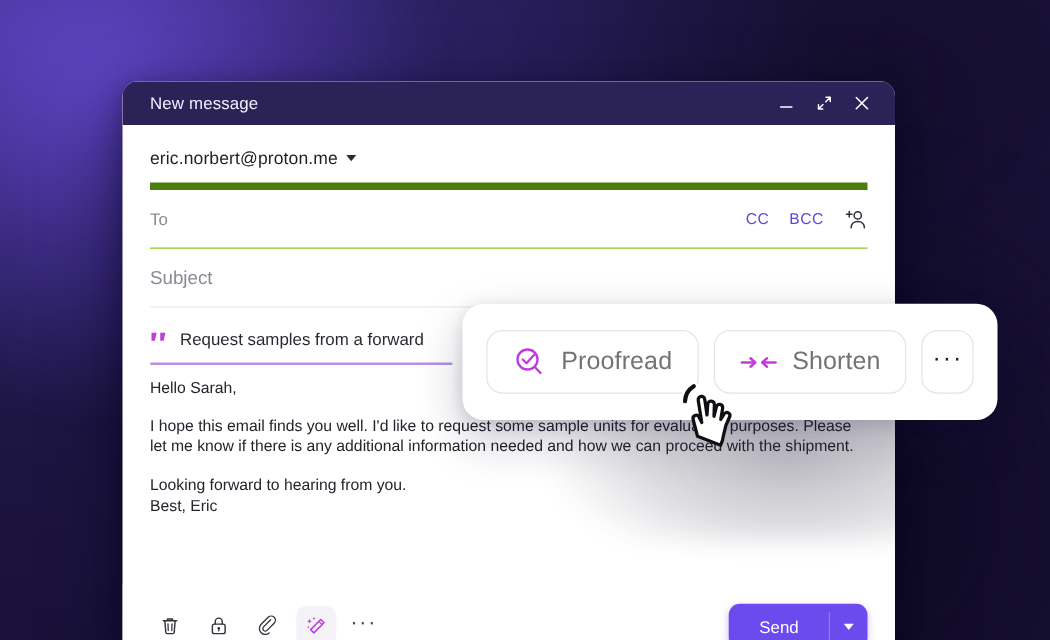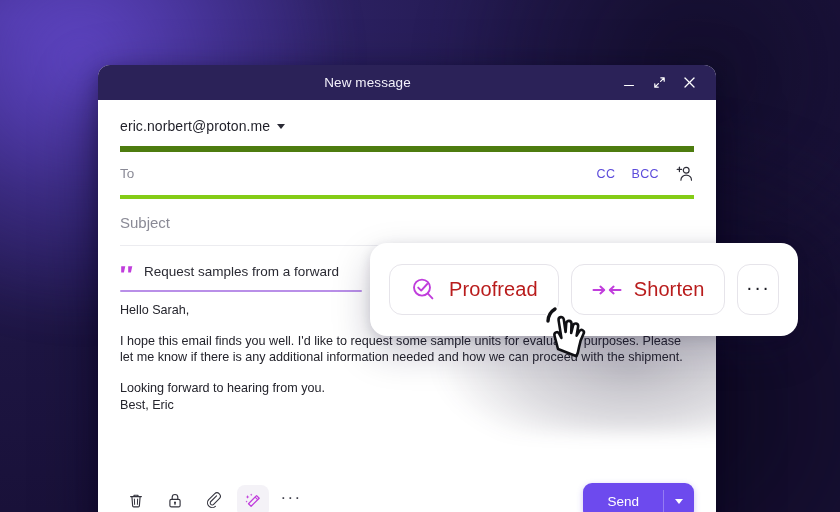--- a/index.html
+++ b/index.html
@@ -54,21 +54,20 @@
     box-shadow: 0 26px 60px rgba(8,4,28,.55), 0 6px 20px rgba(8,4,28,.35);
     overflow: hidden;
   }
 
   .titlebar {
     height: 35px;
     background: #2b2258;
     display: flex;
     align-items: center;
     padding: 0 13px 0 22px;
-    text-align: center;
   }
   .titlebar .title {
     color: #f2f0fa;
     font-size: 13.5px;
     letter-spacing: .1px;
     flex: 1;
   }
   .win-btns { display: flex; align-items: center; gap: 2px; }
   .win-btn {
     width: 28px; height: 26px;
@@ -94,21 +93,21 @@
     border-left: 4.5px solid transparent;
     border-right: 4.5px solid transparent;
     border-top: 5.5px solid #2a2a35;
     display: inline-block;
     vertical-align: middle;
   }
 
   .row-to {
     height: 47px;
     display: flex; align-items: center;
-    border-bottom: 4px solid #84cc16;
+    border-bottom: 1px solid #84cc16;
   }
   .row-to .ph { font-size: 13.5px; color: #8a8a96; flex: 1; }
   .ccbcc { display: flex; align-items: center; gap: 16px; }
   .ccbcc .lnk {
     font-size: 12.5px; font-weight: 400; color: #5c4bdb;
     letter-spacing: .4px; cursor: pointer;
   }
   .addcontact { width: 19px; height: 19px; display: flex; align-items: center; justify-content: center; cursor: pointer; }
 
   .row-subject {
@@ -224,21 +223,21 @@
   .ai-btn {
     height: 51px;
     border: 1px solid #e6e4ea;
     border-radius: 13px;
     display: flex; align-items: center;
     gap: 12px;
     padding: 0 20px;
     cursor: pointer;
     background: #fff;
   }
-  .ai-btn .lbl { font-size: 20px; color: #b91c1c; letter-spacing: .1px; }
+  .ai-btn .lbl { font-size: 20px; color: #737373; letter-spacing: .1px; }
   .ai-ic { display: flex; align-items: center; justify-content: center; }
   .ai-more {
     width: 51px; height: 51px;
     border: 1px solid #e6e4ea;
     border-radius: 13px;
     display: flex; align-items: center; justify-content: center;
     cursor: pointer;
     background: #fff;
   }
   .ai-more span {

